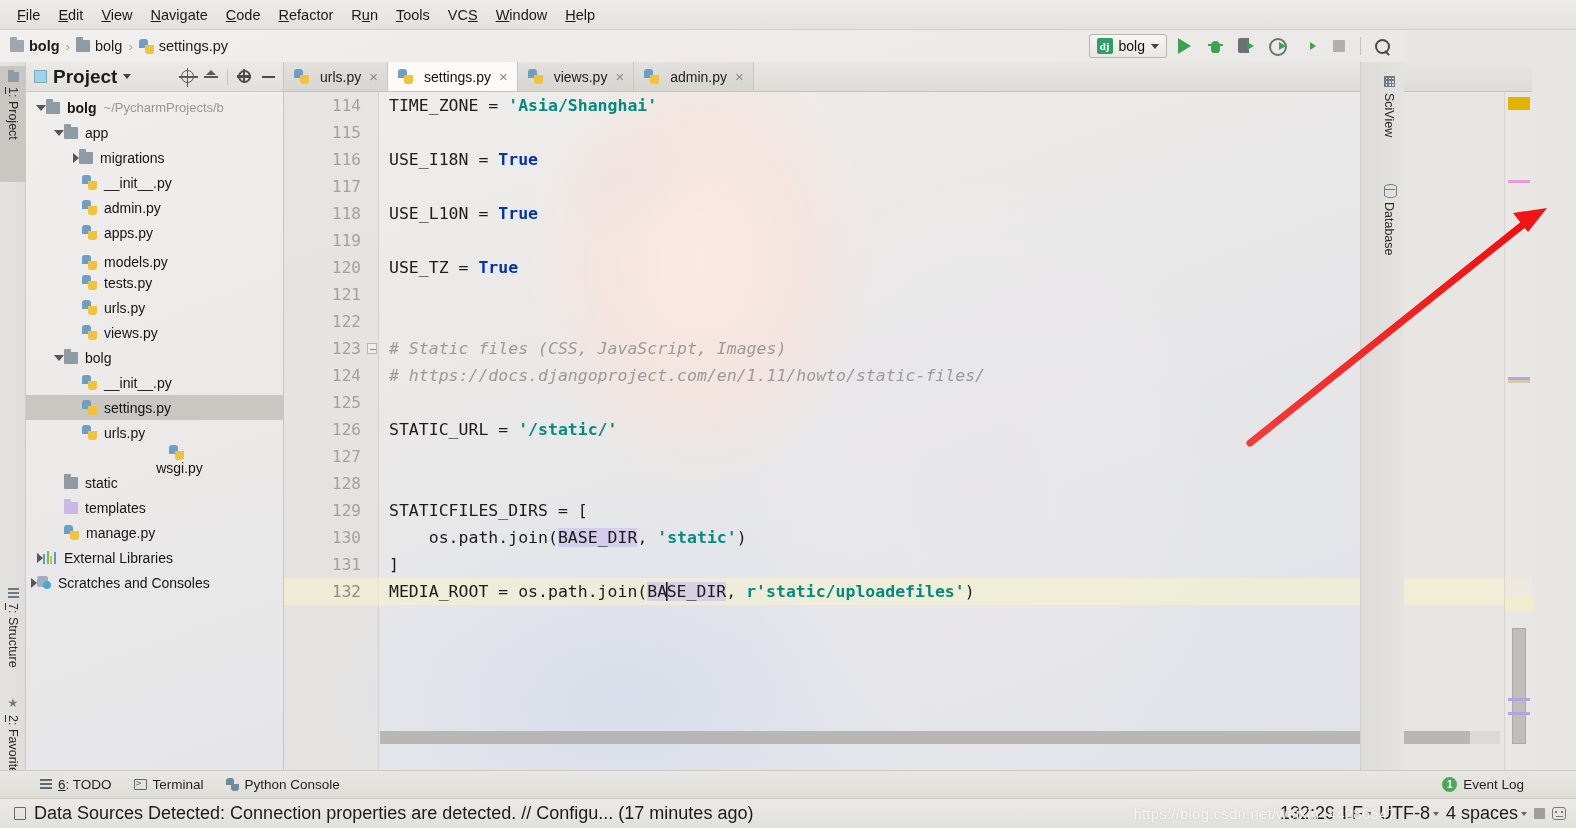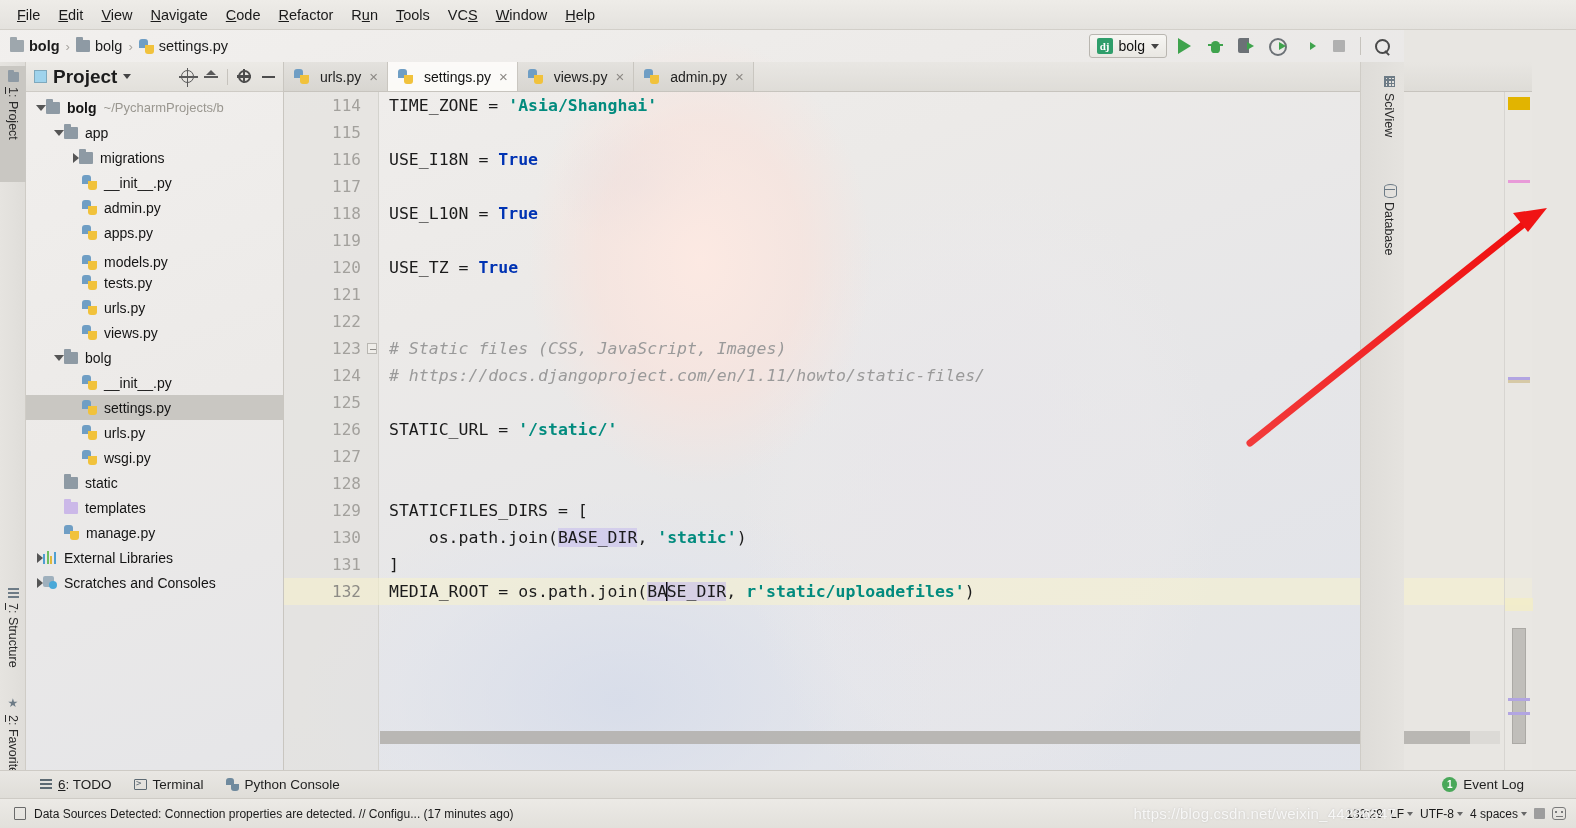--- a/index.html
+++ b/index.html
@@ -327,21 +327,21 @@
   }
   .ev-dot { width:15px;height:15px;border-radius:50%;background:#4aa85a;color:#fff;
     font-size:10px;line-height:15px;text-align:center;font-weight:bold;}
 
   
   .statusbar {
     position:absolute; left:0; bottom:0; width:1576px; height:30px;
     background: linear-gradient(to bottom,#eceae6,#e2e0db);
     border-top:1px solid #cecbc5;
     display:flex; align-items:center; padding: 0 10px 0 14px;
-    z-index: 22; font-size: 12px; color:#1b1b1b;
+    z-index: 22; font-size: 18px; color:#1b1b1b;
   }
   .sb-msgicon{width:12px;height:13px;border:1.5px solid #6a6a6a;border-radius:1px;flex:none;margin-right:8px;}
   .sb-right { margin-left:auto; display:flex; align-items:center; gap:7px; }
   .sb-chip { display:flex; align-items:center; gap:3px; }
   .sb-caret{width:0;height:0;border-left:3.5px solid transparent;border-right:3.5px solid transparent;border-top:4.5px solid #666;}
   .sb-lock{width:11px;height:11px;background:#9d9d9d;border-radius:1px;}
   .sb-face{width:14px;height:13px;border:1.4px solid #7a7a7a;border-radius:3px;position:relative;}
   .sb-face::before{content:"";position:absolute;left:2px;top:3px;width:2px;height:2px;background:#7a7a7a;box-shadow:6px 0 0 #7a7a7a;}
   .sb-face::after{content:"";position:absolute;left:3px;bottom:2px;width:7px;height:1.4px;background:#7a7a7a;}
 
@@ -530,21 +530,21 @@
         <div class="tnode selected" style="padding-left: 42px;">
           <span class="twist none" style="width: 14px;"></span>
           <span class="ico-py"></span>
           <span class="tlabel">settings.py</span>
         </div>
         <div class="tnode" style="padding-left: 42px;">
           <span class="twist none" style="width: 14px;"></span>
           <span class="ico-py"></span>
           <span class="tlabel">urls.py</span>
         </div>
-        <div class="tnode" style="padding-left: 42px;">
+        <div class="tnode" style="padding-left: 54px; flex-direction: column;">
           <span class="twist none" style="width: 14px;"></span>
           <span class="ico-py"></span>
           <span class="tlabel">wsgi.py</span>
         </div>
         <div class="tnode" style="padding-left: 24px;">
           <span class="twist none" style="width: 14px;"></span>
           <span class="ico-folder blue" style="margin-right: 5px;"></span>
           <span class="tlabel">static</span>
         </div>
         <div class="tnode" style="padding-left: 24px;">
@@ -560,21 +560,21 @@
         <div class="tnode" style="padding-left: 6px;">
           <span class="twist closed"></span>
           <span class="ico-lib">
             <i></i>
             <i></i>
             <i></i>
             <i></i>
           </span>
           <span class="tlabel">External Libraries</span>
         </div>
-        <div class="tnode" style="padding-left: 6px;">
+        <div class="tnode" style="">
           <span class="twist closed"></span>
           <span class="ico-scratch"></span>
           <span class="tlabel">Scratches and Consoles</span>
         </div>
       </div>
   </div>
 
   <div class="tabbar" id="tabbar">
       <div class="etab">
         <span class="ico-py"></span>

